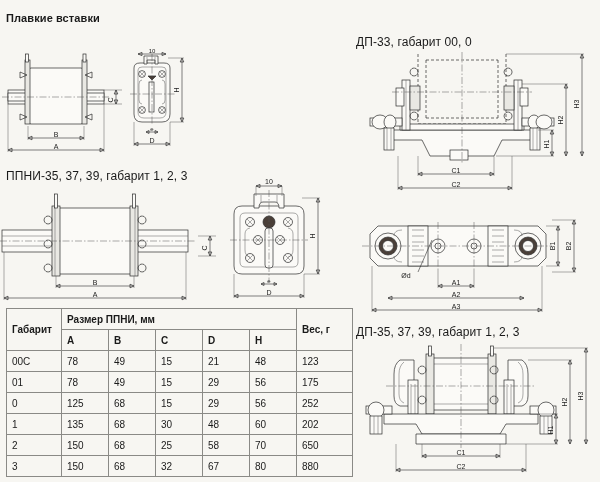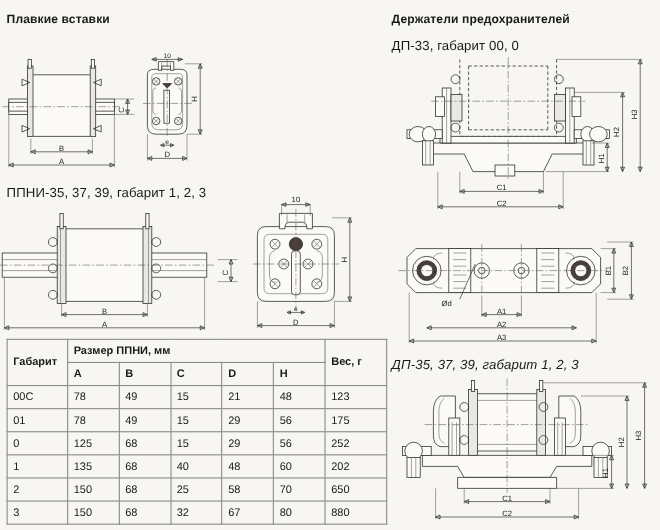--- a/index.html
+++ b/index.html
@@ -13,21 +13,21 @@
     position: relative;
     overflow: hidden;
     font-family: "Liberation Sans", sans-serif;
     color: #1a1a1a;
   }
   .col {
     position: absolute;
     top: 0;
     height: 482px;
   }
-  .col-left  { left: 0;   width: 352px; }
+  .col-left  { left: 0;   width: 352px; padding-left: 28px; }
   .col-right { left: 356px; width: 244px; }
 
   .section-title {
     font-size: 11px;
     font-weight: bold;
     letter-spacing: 0.1px;
   }
   .section-sub {
     font-size: 12px;
     font-weight: normal;
@@ -333,21 +333,21 @@
         <td>68</td>
         <td>15</td>
         <td>29</td>
         <td>56</td>
         <td>252</td>
       </tr>
       <tr>
         <td>1</td>
         <td>135</td>
         <td>68</td>
-        <td>40</td>
+        <td>30</td>
         <td>48</td>
         <td>60</td>
         <td>202</td>
       </tr>
       <tr>
         <td>2</td>
         <td>150</td>
         <td>68</td>
         <td>25</td>
         <td>58</td>
@@ -362,23 +362,20 @@
         <td>67</td>
         <td>80</td>
         <td>880</td>
       </tr>
     </tbody>
   </table>
 </div>
 
 <div class="col col-right">
 
-  <div class="blk" style="left:0px; top:8px;">
-    <span class="section-title">Держатели предохранителей</span>
-  </div>
 
   <div class="blk" style="left:0px; top:32px;">
     <span class="section-sub">ДП-33, габарит 00, 0</span>
   </div>
 
   <div class="blk" style="left:0px; top:52px;">
     <svg width="244" height="150" viewBox="0 0 244 150">
 
       <path class="dash" d="M62 2 L62 72 L150 72 L150 2"></path>
       <path class="dash" d="M70 8 L142 8 M70 8 L70 66 M142 8 L142 66 M70 66 L142 66"></path>
@@ -518,21 +515,21 @@
 
       <path class="dim" d="M218 8 L218 60"></path>
       <path class="ln" d="M218 8 l-1.8 4 l3.6 0 z"></path>
       <path class="ln" d="M218 60 l-1.8 -4 l3.6 0 z"></path>
       <path class="lnt" d="M196 8 L220 8"></path>
       <path class="lnt" d="M196 60 L220 60"></path>
       <text class="dimtxt" x="215" y="34" text-anchor="middle" transform="rotate(-90 215 34)">B2</text>
     </svg>
   </div>
 
-  <div class="blk" style="left:0px; top:322px;font-style:italic;">
+  <div class="blk" style="left:0px; top:322px;">
     <span class="section-sub">ДП-35, 37, 39, габарит 1, 2, 3</span>
   </div>
 
   <div class="blk" style="left:0px; top:344px;">
     <svg width="244" height="136" viewBox="0 0 244 136">
 
       <rect class="fillw" x="76" y="14" width="58" height="52"></rect>
       <path class="lnt" d="M76 20 L134 20 M76 60 L134 60"></path>
 
       <rect class="fillg" x="70" y="10" width="8" height="60"></rect>

